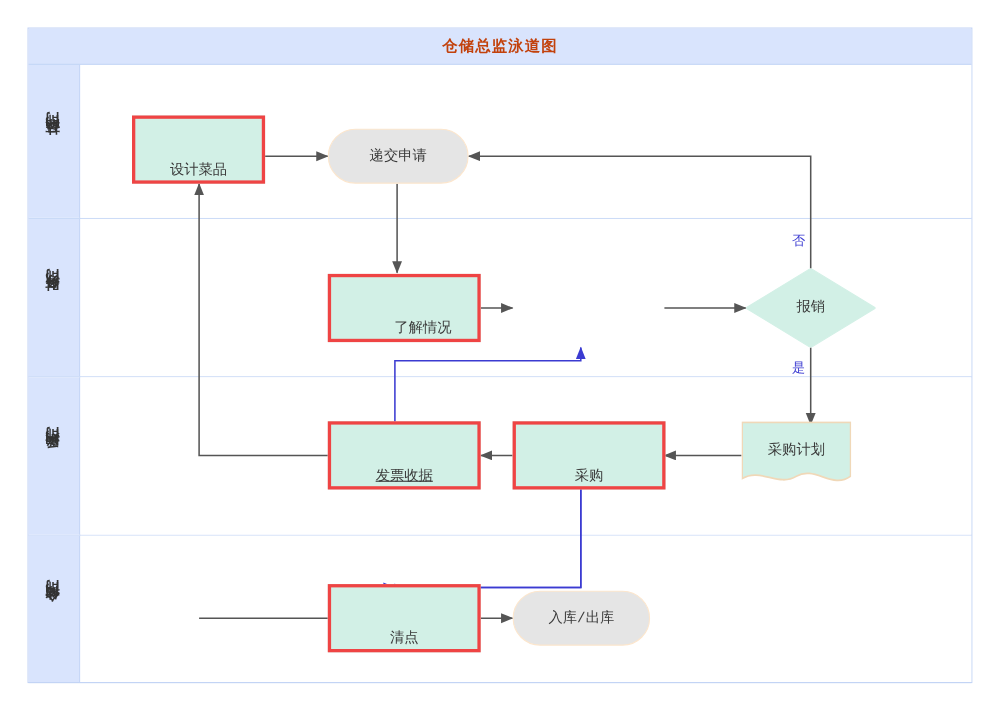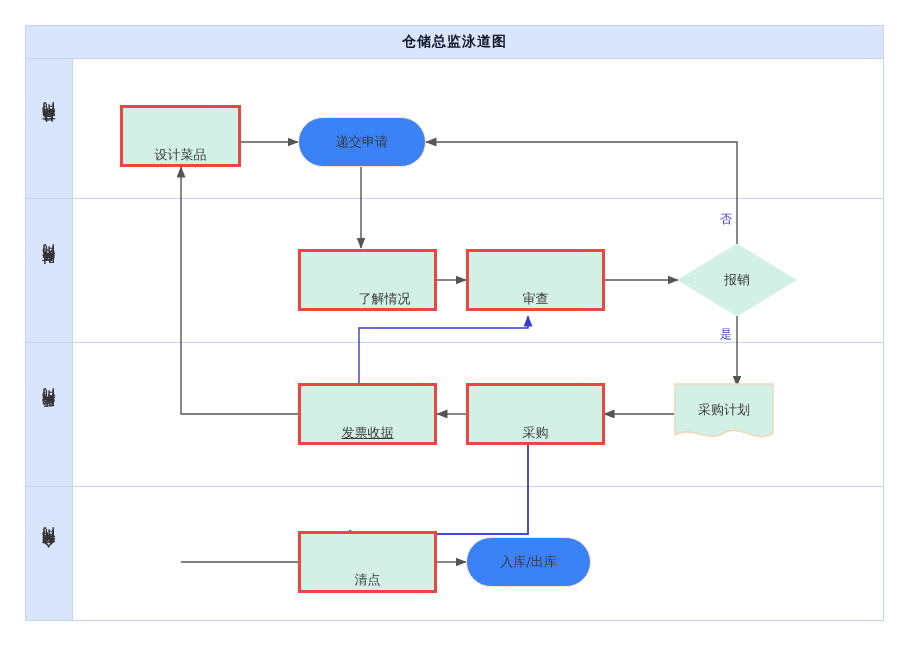--- a/index.html
+++ b/index.html
@@ -16,21 +16,21 @@
     position:absolute;left:25px;top:25px;width:859px;height:596px;
     border:1px solid #c3d4f5;box-sizing:border-box;background:#ffffff;
   }
   
   #title-bar{
     position:absolute;left:0;top:0;width:100%;height:33px;
     background:#d9e4fd;border-bottom:1px solid #c3d4f5;box-sizing:border-box;
     display:flex;align-items:center;justify-content:center;
   }
   #title-bar .title-text{
-    font-size:14px;font-weight:bold;color:#0f172a;letter-spacing:1px;
+    font-size:14px;font-weight:bold;color:#c2410c;letter-spacing:1px;
   }
   
   .lane{
     position:absolute;left:0;width:100%;box-sizing:border-box;
     border-bottom:1px solid #c3d4f5;
   }
   .lane:last-of-type{border-bottom:none;}
   .lane-header{
     position:absolute;left:0;top:0;width:47px;height:100%;
     background:#d9e4fd;border-right:1px solid #c3d4f5;box-sizing:border-box;
@@ -47,21 +47,21 @@
   }
   
   #wires{position:absolute;left:0;top:0;width:859px;height:596px;pointer-events:none;}
   
   .node{
     position:absolute;box-sizing:border-box;
     display:flex;align-items:center;justify-content:center;
     font-size:13px;color:#3a3a3a;text-align:center;line-height:1.3;
   }
   .node.process{background:#d2f0e6;border:3px solid #ef4444;align-items:flex-end;}
-  .node.stadium{background:#3b82f6;border:1px solid #fce6cd;border-radius:999px;}
+  .node.stadium{background:#e5e5e5;border:1px solid #fce6cd;border-radius:999px;font-family:Liberation Mono, monospace;}
   .node.diamond{background:transparent;border:none;}
   .node.document{background:transparent;border:none;}
   .node .shape-svg{position:absolute;left:0;top:0;width:100%;height:100%;}
   .node .node-text{position:relative;z-index:2;}
   
   .edge-label{
     position:absolute;font-size:12px;color:#3b3bd1;background:transparent;
     white-space:nowrap;
   }
 </style>
@@ -155,23 +155,20 @@
     </div>
 
     <div class="node stadium" style="left:272px;top:91px;width:128px;height:50px;">
       <span class="node-text">递交申请</span>
     </div>
 
     <div class="node process" style="left:272px;top:223px;width:139px;height:62px;padding-left:34px;">
       <span class="node-text">了解情况</span>
     </div>
 
-    <div class="node process" style="left:440px;top:223px;width:139px;height:62px;">
-      <span class="node-text">审查</span>
-    </div>
 
     <div class="node diamond" style="left:652px;top:218px;width:118px;height:72px;">
       <svg class="shape-svg" viewBox="0 0 118 72" preserveAspectRatio="none">
         <polygon points="59,0 118,36 59,72 0,36" fill="#d2f0e6" stroke="#d2f0e6"></polygon>
       </svg>
       <span class="node-text">报销</span>
     </div>
 
     <div class="node process" style="left:272px;top:357px;width:139px;height:62px;text-decoration:underline;">
       <span class="node-text">发票收据</span>

